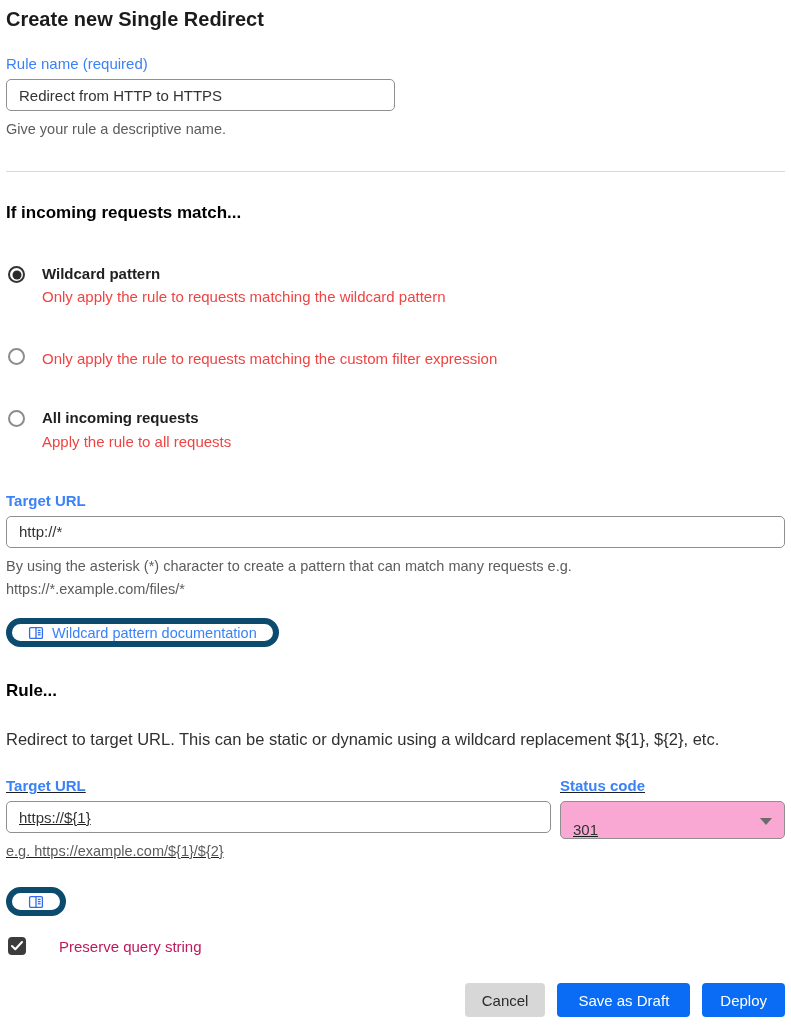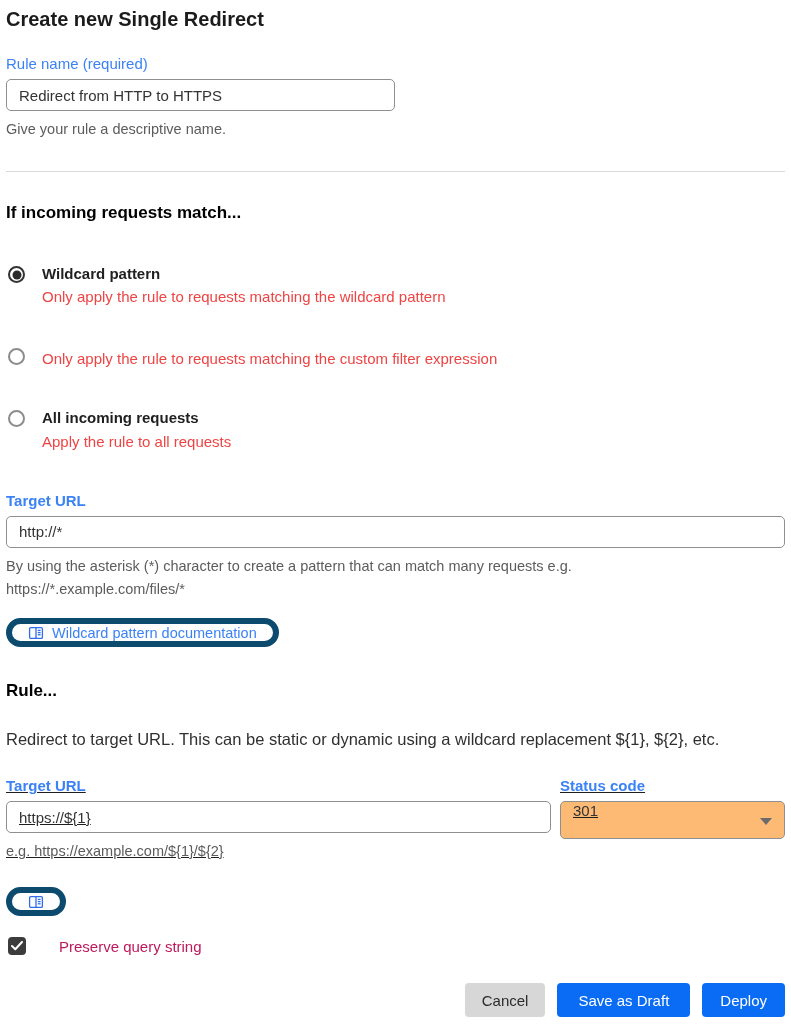--- a/index.html
+++ b/index.html
@@ -129,23 +129,23 @@
   .col-target { flex: 1 1 auto; }
   .col-status { flex: 0 0 225px; }
   .select-box {
     position: relative;
     height: 38px;
     border: 1px solid #8f8f8f;
     border-radius: 5px;
     padding: 0 18px 0 12px;
     font-size: 15px;
     color: #333333;
-    background: #fdba74;
-    display: flex;
-    align-items: flex-start;
+    background: #f9a8d4;
+    display: flex;
+    align-items: flex-end;
     cursor: pointer;
   }
   .select-caret {
     position: absolute;
     right: 12px;
     top: 50%;
     margin-top: -2px;
     width: 0; height: 0;
     border-left: 6px solid transparent;
     border-right: 6px solid transparent;

